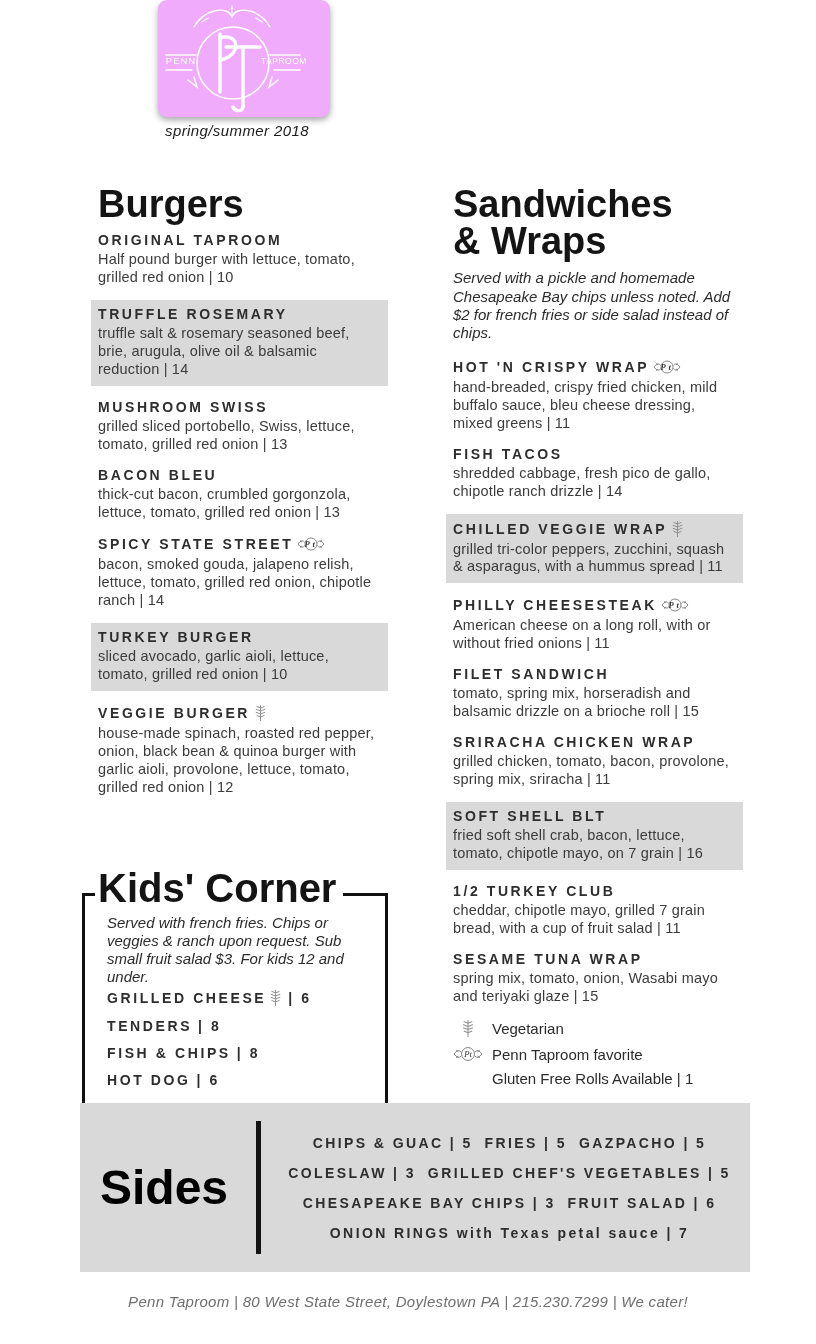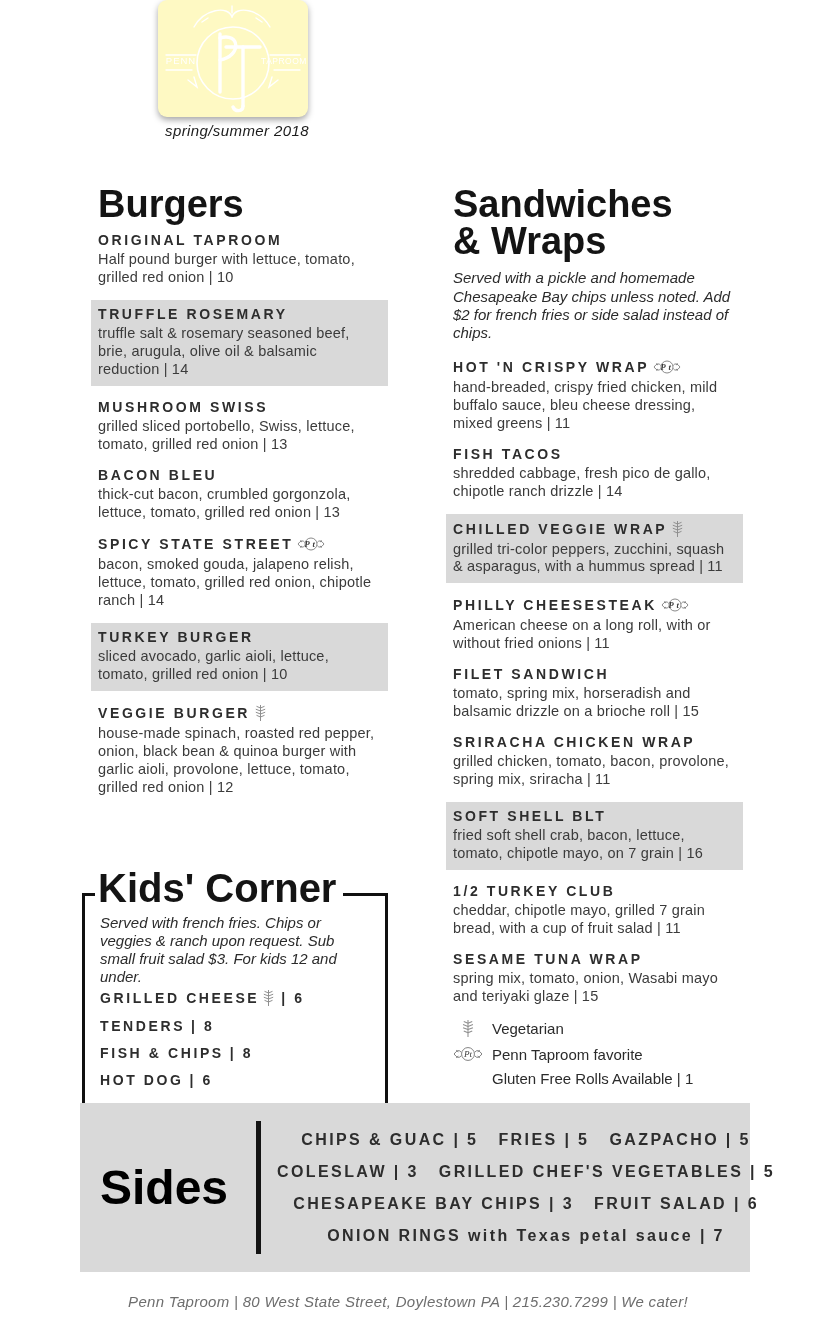--- a/index.html
+++ b/index.html
@@ -1,51 +1,51 @@
 <!DOCTYPE html>
 <html><head>
 <meta charset="utf-8">
 <style>
   html,body{margin:0;padding:0;background:#ffffff;}
   body{width:816px;height:1344px;position:relative;font-family:"Liberation Sans",sans-serif;color:#2e2e2e;overflow:hidden;}
   .page{position:absolute;inset:0;background:#fff;}
 
   
-  .logo{position:absolute;left:158px;top:0;width:150px;height:117px;background:#fef9c3;border-radius:9px;box-shadow:0 3px 6px rgba(0,0,0,.35);}
+  .logo{position:absolute;left:158px;top:0;width:172px;height:117px;background:#f0abfc;border-radius:9px;box-shadow:0 3px 6px rgba(0,0,0,.35);}
   .season{position:absolute;left:152px;top:122px;width:170px;text-align:center;font-style:italic;font-size:15px;color:#1c1c1c;letter-spacing:.4px;}
 
   
   .col-left{position:absolute;left:98px;top:186px;width:282px;}
   .col-right{position:absolute;left:453px;top:186px;width:282px;}
   h1.section-title{font-size:38px;line-height:.98;font-weight:700;color:#141414;margin:0 0 9px;}
   .intro{font-style:italic;font-size:15px;line-height:1.22;color:#2b2b2b;margin:0 0 15px;}
 
   .item{margin-bottom:13px;}
   .item-name{font-size:14px;font-weight:700;letter-spacing:2.6px;color:#2d2d2d;margin-bottom:3px;display:flex;align-items:center;gap:4px;}
   .item-desc{font-size:14.5px;line-height:1.24;color:#3b3b3b;letter-spacing:.2px;}
   .hl{background:#d9d9d9;padding:6px 8px 7px 7px;margin:1px -8px 13px -7px;}
 
   
-  .kids-box{position:absolute;left:82px;top:893px;width:306px;border:3px solid #101010;padding:18px 15px 8px;box-sizing:border-box;background:#fff;}
+  .kids-box{position:absolute;left:82px;top:893px;width:306px;border:3px solid #101010;padding:18px 22px 8px;box-sizing:border-box;background:#fff;}
   .kids-title{position:absolute;top:-28px;left:10px;background:#fff;font-size:40px;line-height:1;font-weight:700;color:#141414;padding:0 7px 0 3px;margin:0;white-space:nowrap;}
   .kids-intro{font-style:italic;font-size:15px;line-height:1.2;color:#2b2b2b;margin:0 0 3px;}
   .kids-item{font-size:14px;font-weight:700;letter-spacing:2.6px;color:#2d2d2d;margin-bottom:11px;display:flex;align-items:center;}
   .kids-price{margin-left:6px;}
 
   
   .legend{margin-top:8px;}
   .legend-row{display:flex;align-items:center;gap:9px;margin-bottom:6px;font-size:15px;color:#2b2b2b;}
   .legend-icon{width:30px;display:flex;justify-content:center;align-items:center;}
 
   
   .sides{position:absolute;left:80px;top:1103px;width:670px;height:169px;background:#d9d9d9;display:flex;align-items:center;padding:0 8px 0 20px;box-sizing:border-box;}
   .sides-title{font-size:48px;font-weight:700;color:#000000;flex:0 0 auto;margin:0;}
   .sides-divider{width:5px;height:133px;background:#141414;margin:0 16px 0 28px;flex:0 0 auto;}
   .sides-items{flex:1;display:flex;flex-direction:column;gap:14px;align-items:center;}
-  .sides-row{display:flex;gap:20px;justify-content:center;font-size:16px;font-weight:700;letter-spacing:2.4px;color:#2d2d2d;white-space:nowrap;}
+  .sides-row{display:flex;gap:12px;justify-content:center;font-size:14px;font-weight:700;letter-spacing:2.4px;color:#2d2d2d;white-space:nowrap;}
 
   .footer{position:absolute;left:0;top:1293px;width:100%;text-align:center;font-style:italic;font-size:15px;color:#6e6e6e;letter-spacing:.3px;}
 
   .icon-svg{flex:0 0 auto;display:inline-block;vertical-align:middle;}
 </style>
 </head>
 <body>
 
 <div class="page">
 

